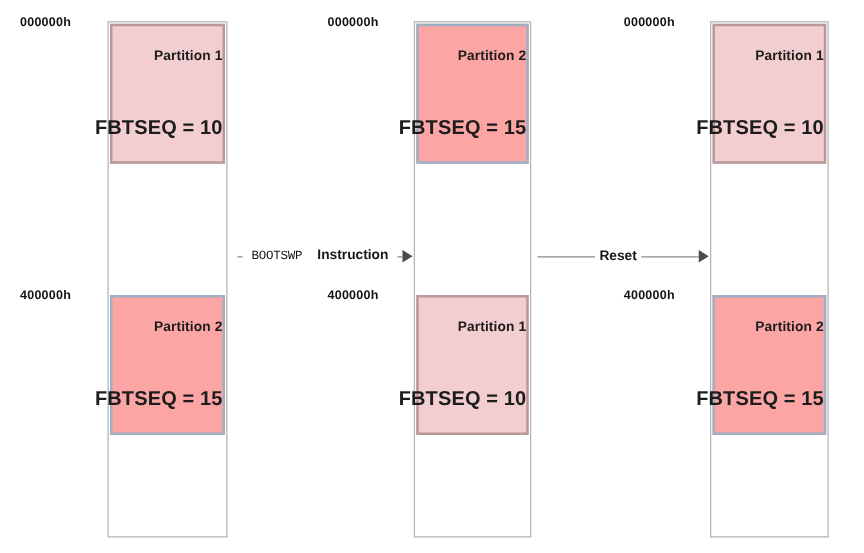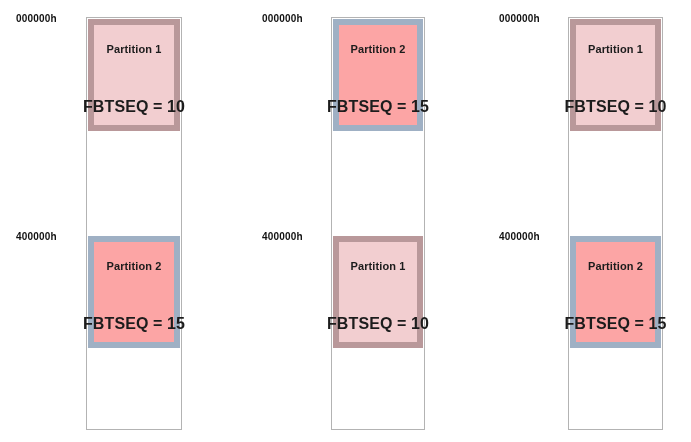--- a/index.html
+++ b/index.html
@@ -23,24 +23,24 @@
     position: absolute;
     box-sizing: border-box;
     background: #ffffff;
     border: 1px solid #b3b3b3;
   }
 
   
   .partition {
     position: absolute;
     box-sizing: border-box;
-    border: 6px solid #ec4899;
+    border: 2px solid #ec4899;
     display: flex;
     flex-direction: column;
-    align-items: center;
+    align-items: flex-end;
   }
   .partition.pink  { background: #f2ced0; border-color: #b9989a; }
   .partition.blue  { background: #fca5a5; border-color: #9fb0c4; }
 
   .partition-title {
     font-size: 11px;
     font-weight: bold;
     color: #1c1c1c;
     letter-spacing: 0.1px;
     white-space: nowrap;
@@ -122,37 +122,52 @@
   <div class="partition pink" style="left:88px; top:19px; width:92px; height:112px; padding-top:18px;">
     <div class="partition-title">Partition 1</div>
     <div class="partition-fbtseq" style="margin-top:43px;">FBTSEQ = 10</div>
   </div>
 
   <div class="partition blue" style="left:88px; top:236px; width:92px; height:112px; padding-top:18px;">
     <div class="partition-title">Partition 2</div>
     <div class="partition-fbtseq" style="margin-top:43px;">FBTSEQ = 15</div>
   </div>
 
+  <div class="arrow-wrap" style="left:190px; top:195px; width:140px;">
+    <div class="arrow-line"></div>
+    <div class="arrow-label-group">
+      <span class="arrow-label mono">BOOTSWP</span>
+      <span class="arrow-label bold">Instruction</span>
+    </div>
+    <div class="arrow-line"></div>
+    <div class="arrow-head"></div>
+  </div>
 
   <div class="mem-column" style="left:331px; top:17px; width:94px; height:413px;"></div>
 
   <div class="addr-label" style="left:262px; top:13px; width:64px;">000000h</div>
 
   <div class="addr-label" style="left:262px; top:231px; width:64px;">400000h</div>
 
   <div class="partition blue" style="left:333px; top:19px; width:90px; height:112px; padding-top:18px;">
     <div class="partition-title">Partition 2</div>
     <div class="partition-fbtseq" style="margin-top:43px;">FBTSEQ = 15</div>
   </div>
 
   <div class="partition pink" style="left:333px; top:236px; width:90px; height:112px; padding-top:18px;">
     <div class="partition-title">Partition 1</div>
     <div class="partition-fbtseq" style="margin-top:43px;">FBTSEQ = 10</div>
   </div>
 
+  <div class="arrow-wrap" style="left:430px; top:195px; width:137px;">
+    <div class="arrow-line"></div>
+    <div class="arrow-label bold">Reset</div>
+    <div class="arrow-line"></div>
+    <div class="arrow-head"></div>
+  </div>
 
   <div class="mem-column" style="left:568px; top:17px; width:95px; height:413px;"></div>
 
   <div class="addr-label" style="left:499px; top:13px; width:64px;">000000h</div>
 
   <div class="addr-label" style="left:499px; top:231px; width:64px;">400000h</div>
 
   <div class="partition pink" style="left:570px; top:19px; width:91px; height:112px; padding-top:18px;">
     <div class="partition-title">Partition 1</div>
     <div class="partition-fbtseq" style="margin-top:43px;">FBTSEQ = 10</div>

